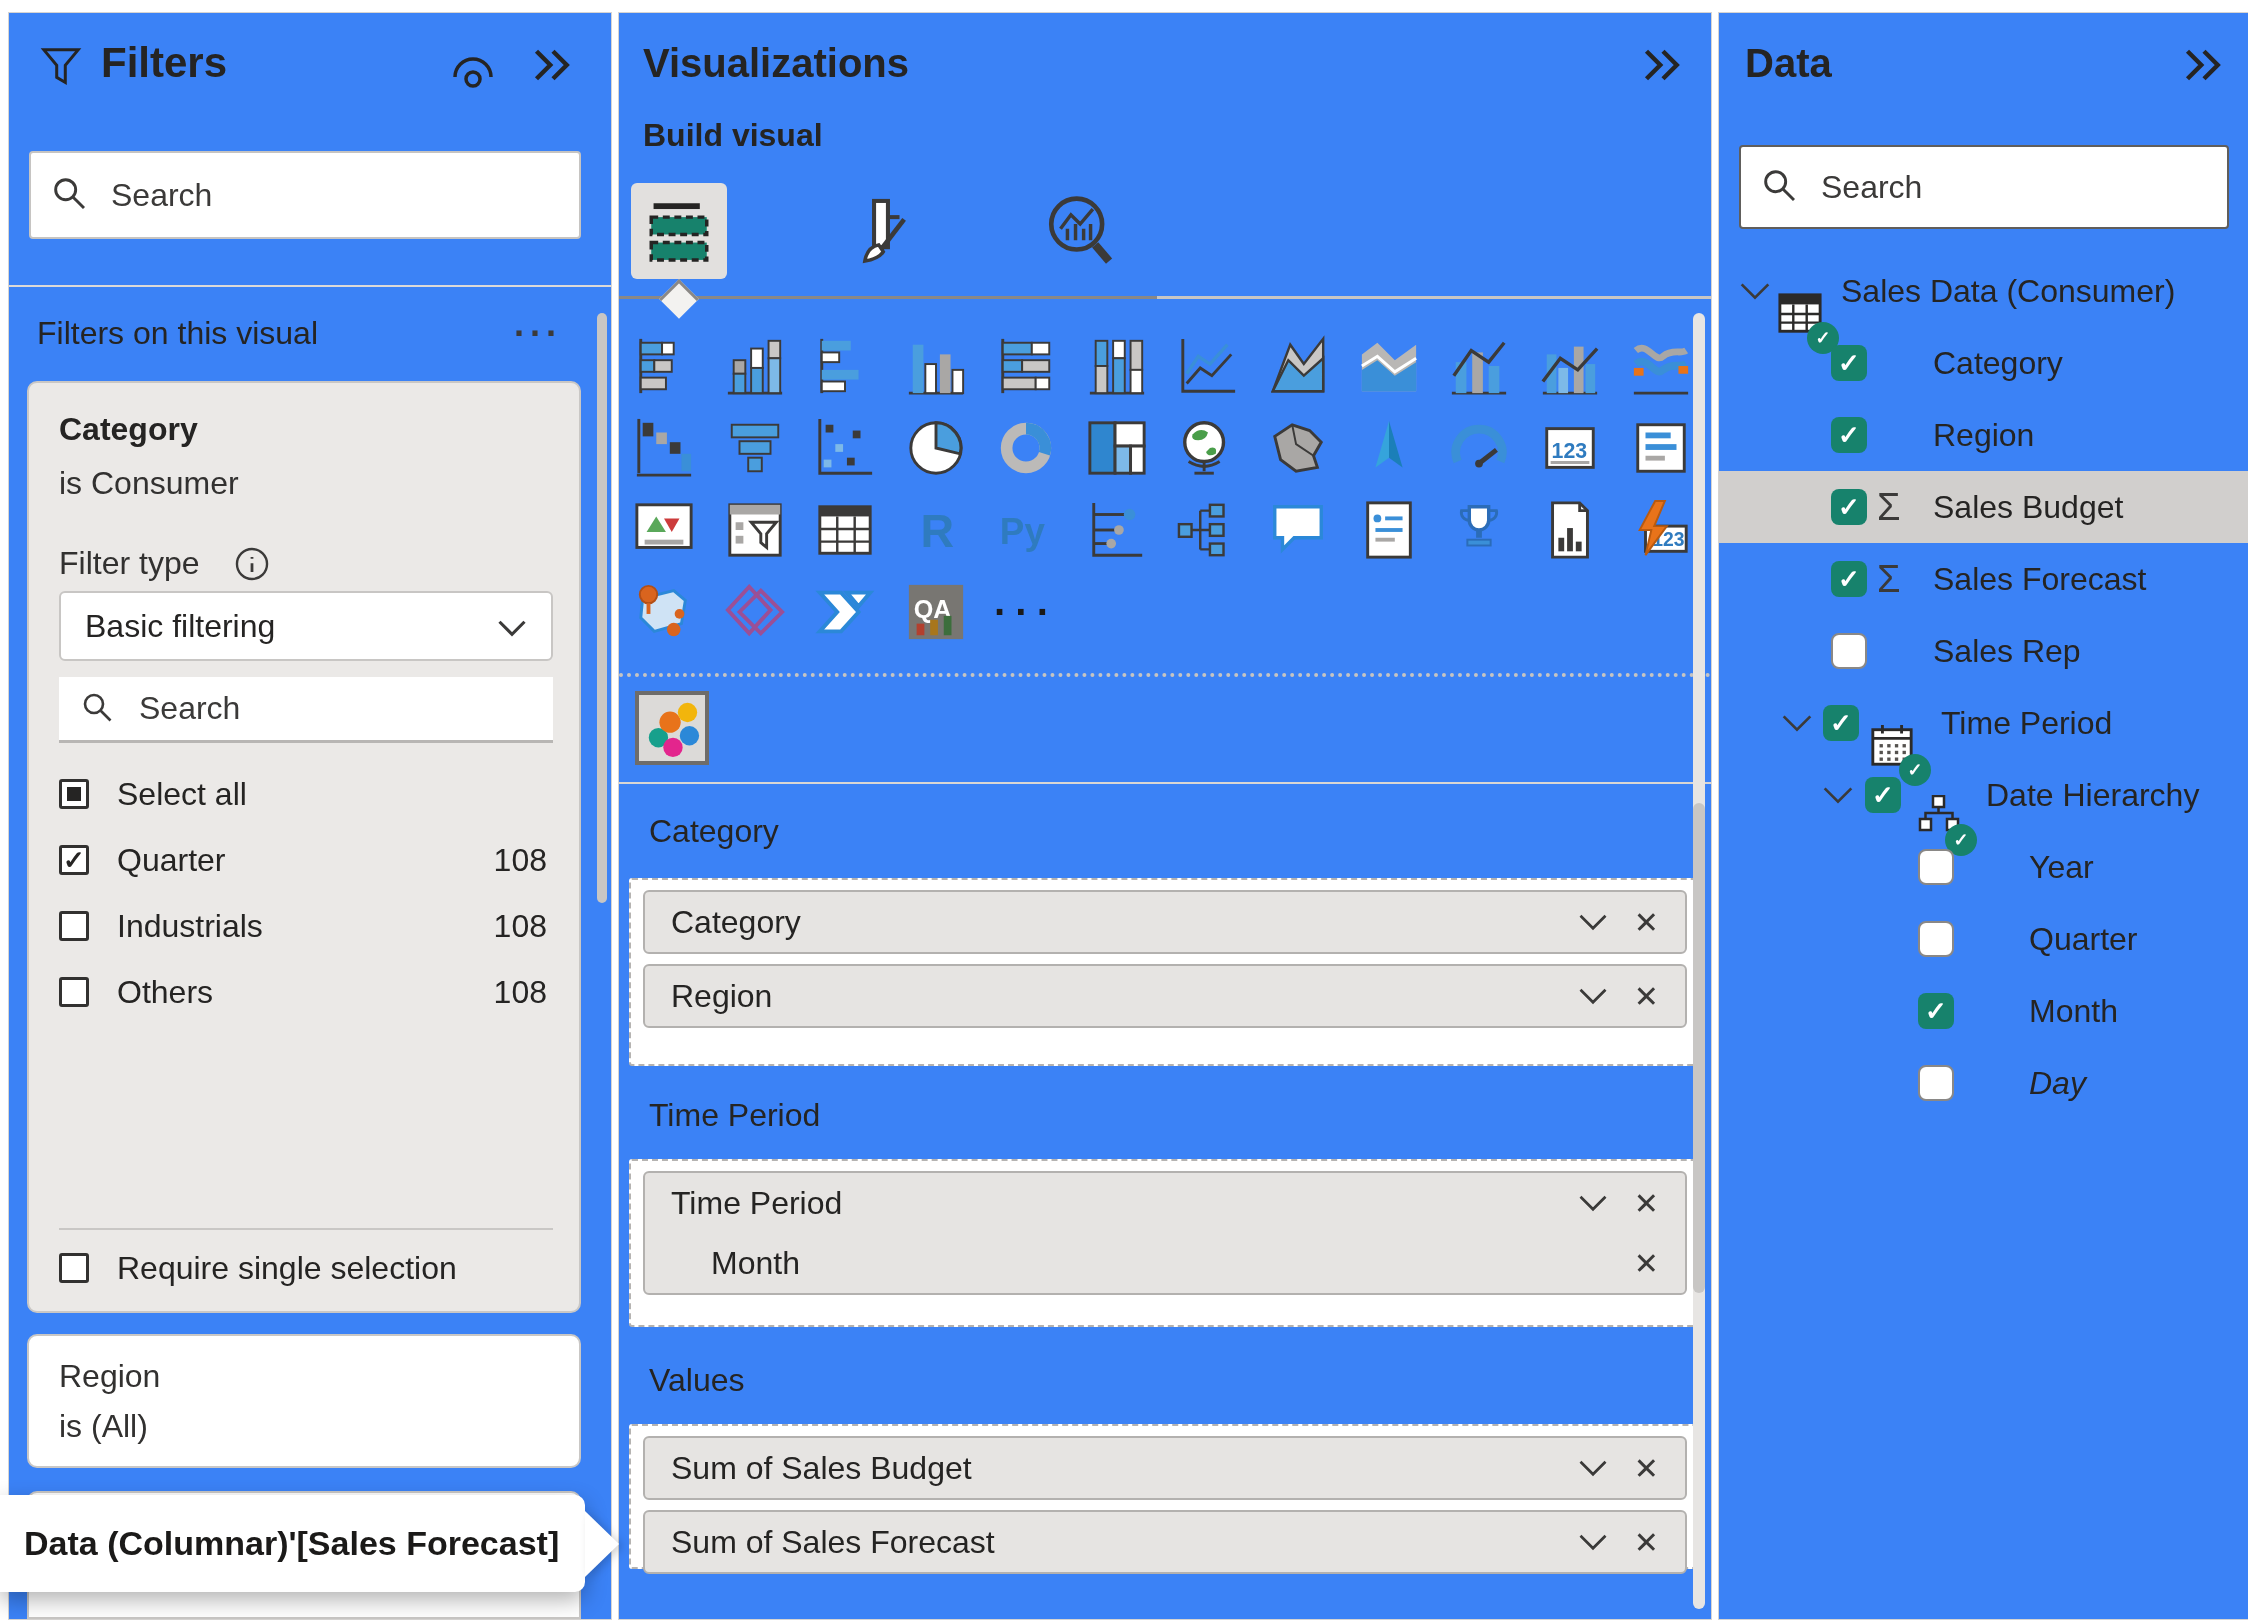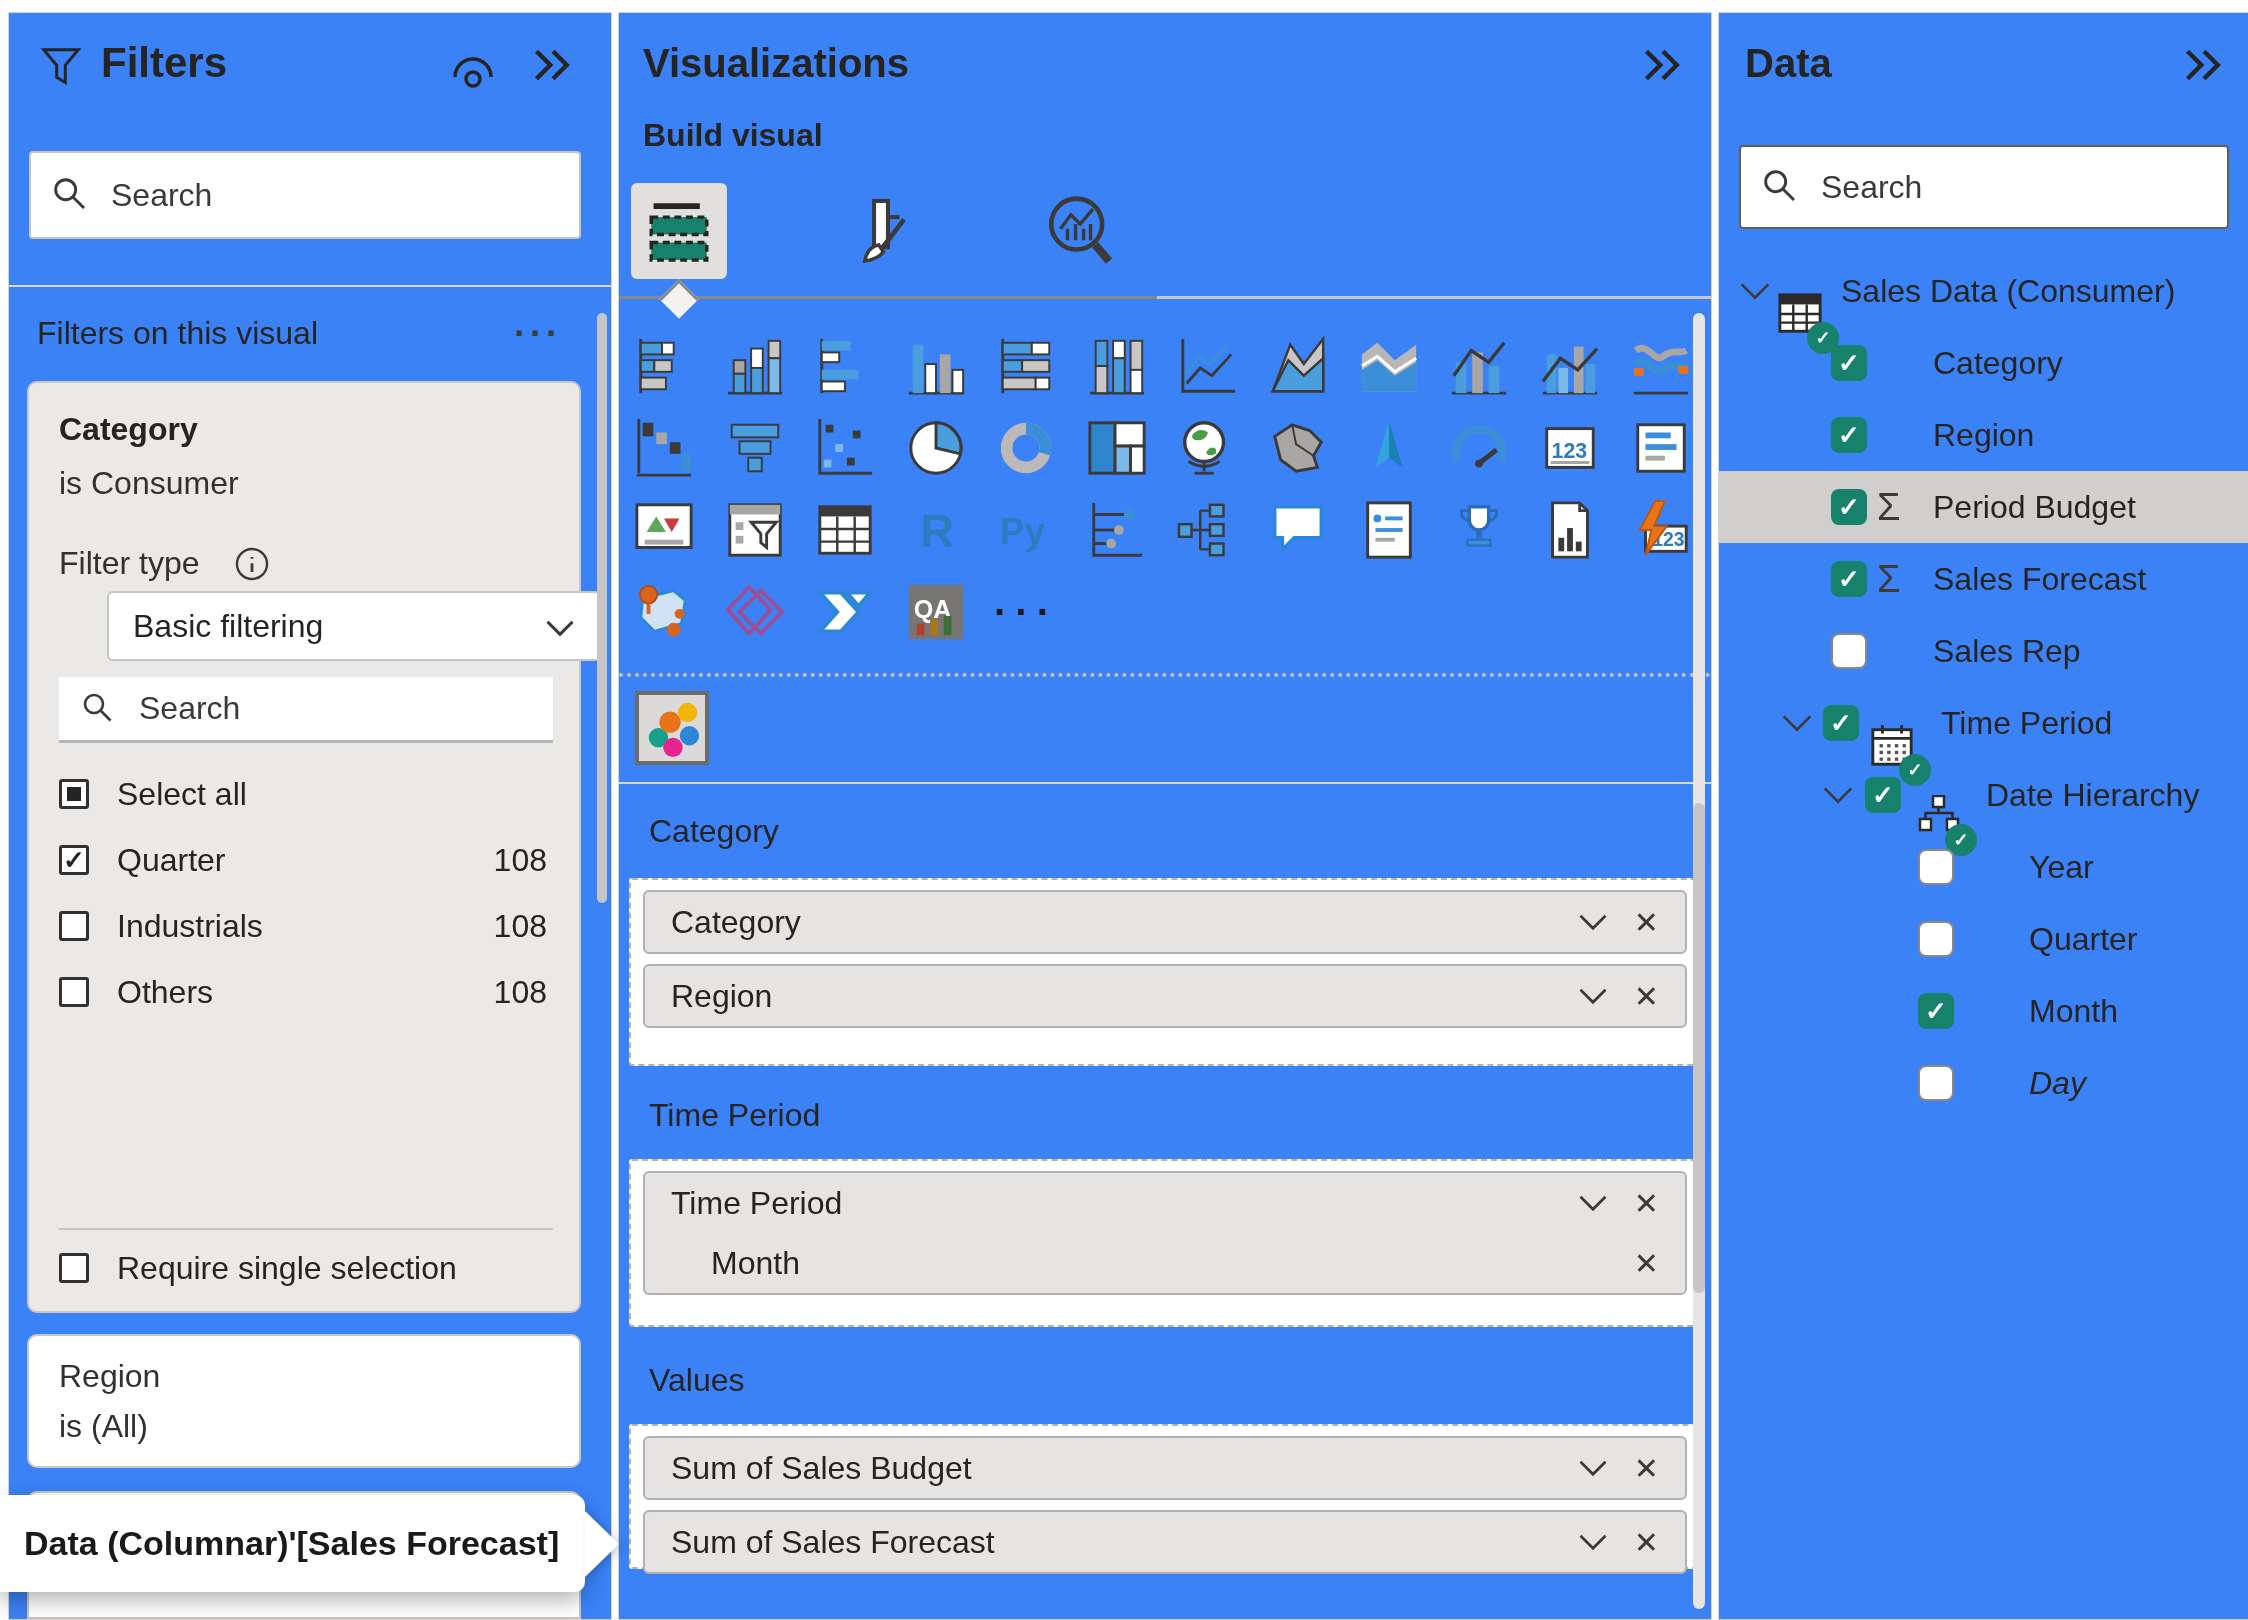--- a/index.html
+++ b/index.html
@@ -19,21 +19,21 @@
       display:flex;align-items:center;padding:0 18px;gap:20px;}
   .divider-h{position:absolute;height:2px;background:#dcdad8;}
   .sect-label{font-size:32px;color:#252423;}
   .more-dots{font-size:36px;font-weight:700;letter-spacing:6px;color:#3b3a39;}
   .filter-card{position:absolute;left:18px;width:554px;background:#ebe9e7;
       border:2px solid #c9c7c5;border-radius:10px;}
   .filter-card.white{background:#ffffff;}
   .fc-title{font-size:32px;font-weight:700;color:#252423;}
   .fc-cond{font-size:32px;color:#323130;}
   .dropdown{position:absolute;background:#ffffff;border:2px solid #c8c6c4;border-radius:6px;
-      display:flex;align-items:center;padding:0 24px;font-size:32px;color:#252423;margin-left:48px;}
+      display:flex;align-items:center;padding:0 24px;font-size:32px;color:#252423;}
   .card-search{position:absolute;background:#ffffff;border-bottom:3px solid #b8b6b4;
       display:flex;align-items:center;padding:0 20px;gap:22px;}
   .opt-row{display:flex;align-items:center;height:66px;padding:0 36px 0 30px;gap:28px;}
   .cb{width:30px;height:30px;border:3px solid #323130;border-radius:3px;background:#ffffff;
       display:flex;align-items:center;justify-content:center;flex:0 0 auto;}
   .cb .inner-sq{width:14px;height:14px;background:#252423;}
   .cb .tick{font-size:26px;font-weight:700;color:#252423;line-height:1;}
   .opt-label{font-size:32px;color:#252423;flex:1;}
   .opt-count{font-size:32px;color:#252423;}
   .scroll-thumb{position:absolute;background:#c8c6c4;border-radius:6px;}
@@ -693,21 +693,21 @@
           <span class="t-cb on t-el" style="left: 112px;">
             <span class="tk">✓</span>
           </span>
           <span class="t-label t-el" style="left: 214px;">Region</span>
         </div>
         <div class="tree-row sel">
           <span class="t-cb on t-el" style="left: 112px;">
             <span class="tk">✓</span>
           </span>
           <span class="sigma t-el" style="left: 158px;">Σ</span>
-          <span class="t-label t-el" style="left: 214px;">Period Budget</span>
+          <span class="t-label t-el" style="left: 214px;">Sales Budget</span>
         </div>
         <div class="tree-row">
           <span class="t-cb on t-el" style="left: 112px;">
             <span class="tk">✓</span>
           </span>
           <span class="sigma t-el" style="left: 158px;">Σ</span>
           <span class="t-label t-el" style="left: 214px;">Sales Forecast</span>
         </div>
         <div class="tree-row">
           <span class="t-cb off t-el" style="left: 112px;"></span>

